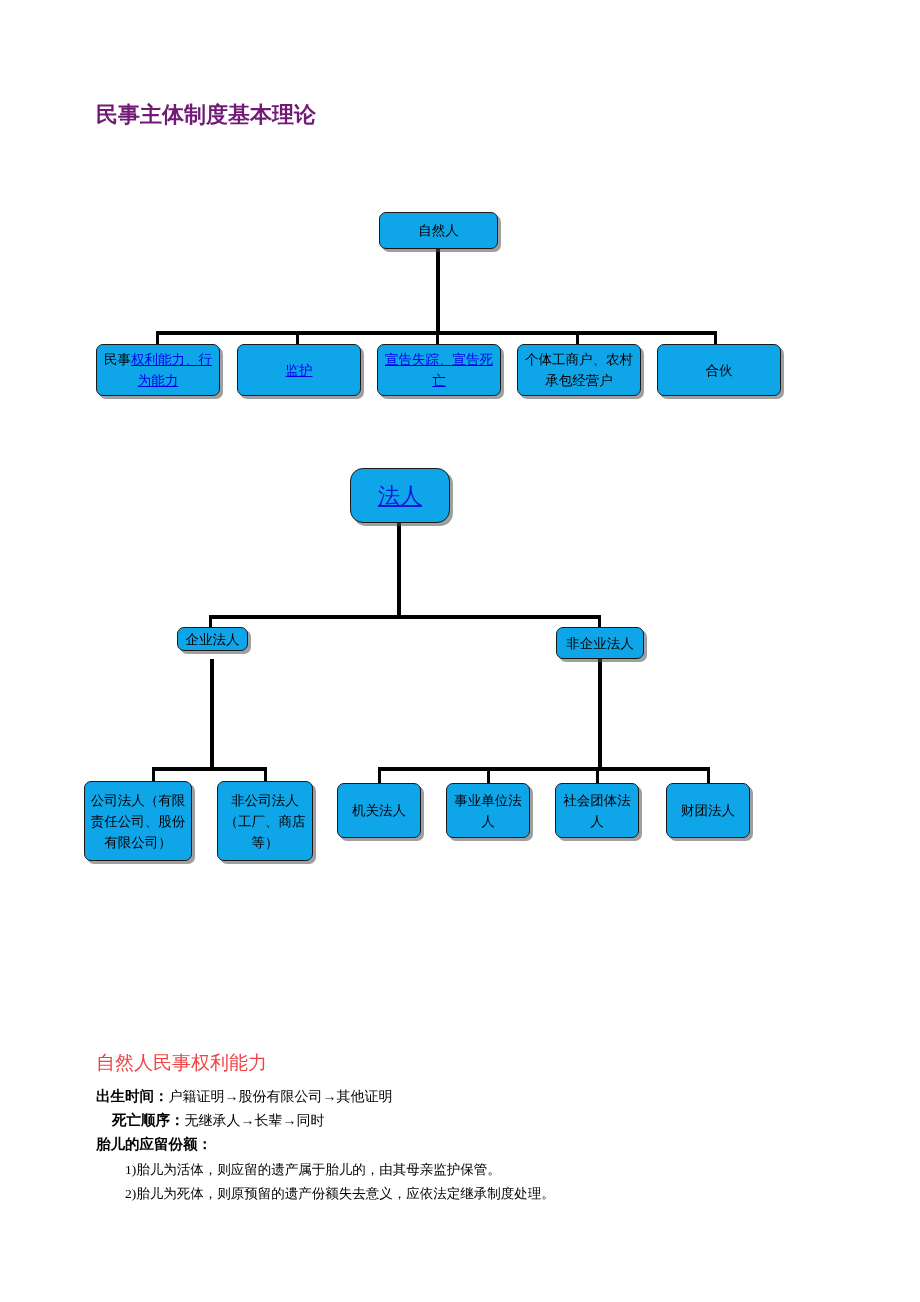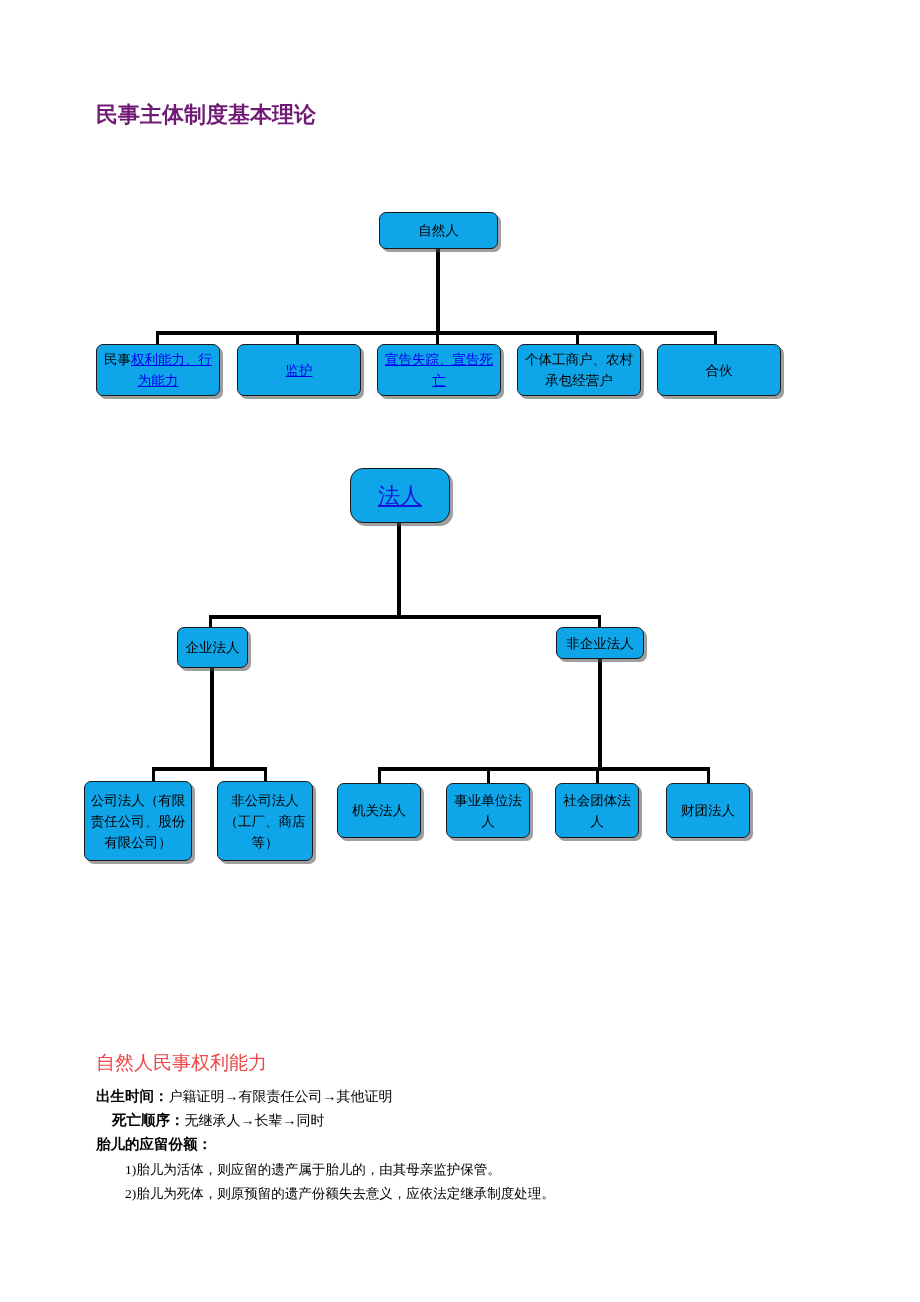--- a/index.html
+++ b/index.html
@@ -150,21 +150,21 @@
 
     <div class="node big" style="left:350px; top:468px; width:100px; height:55px;border-radius:13px;">
       <span class="txt"><span class="link">法人</span></span>
     </div>
 
     <div class="conn v" style="left:397px; top:523px; height:96px;"></div>
     <div class="conn h" style="left:209px; top:615px; width:392px;"></div>
     <div class="conn v thin" style="left:209px; top:615px; height:14px;"></div>
     <div class="conn v thin" style="left:598px; top:615px; height:14px;"></div>
 
-    <div class="node" style="left:177px; top:627px; width:71px; height:41px;">
+    <div class="node" style="left:177px; top:627px; width:71px; height:24px;">
       <span class="txt">企业法人</span>
     </div>
 
     <div class="node" style="left:556px; top:627px; width:88px; height:32px;">
       <span class="txt">非企业法人</span>
     </div>
 
     <div class="conn v" style="left:210px; top:659px; height:112px;"></div>
     <div class="conn h" style="left:152px; top:767px; width:115px;"></div>
     <div class="conn v thin" style="left:152px; top:767px; height:16px;"></div>
@@ -199,21 +199,21 @@
 
     <div class="node" style="left:666px; top:783px; width:84px; height:55px;">
       <span class="txt">财团法人</span>
     </div>
   </div>
 
   <div>
     <div class="section-head" style="left:96px; top:1050px;">自然人民事权利能力</div>
 
     <div class="txt-line" style="left:96px; top:1086px;">
-      <span class="lbl">出生时间</span><span class="lbl">：</span><span class="val">户籍证明→有限责任公司→其他证明</span>
+      <span class="lbl">出生时间</span><span class="lbl">：</span><span class="val">户籍证明→股份有限公司→其他证明</span>
     </div>
 
     <div class="txt-line" style="left:112px; top:1110px;">
       <span class="lbl">死亡顺序</span><span class="lbl">：</span><span class="val">无继承人→长辈→同时</span>
     </div>
 
     <div class="txt-line" style="left:96px; top:1134px;">
       <span class="lbl">胎儿的应留份额</span><span class="lbl">：</span>
     </div>
 

